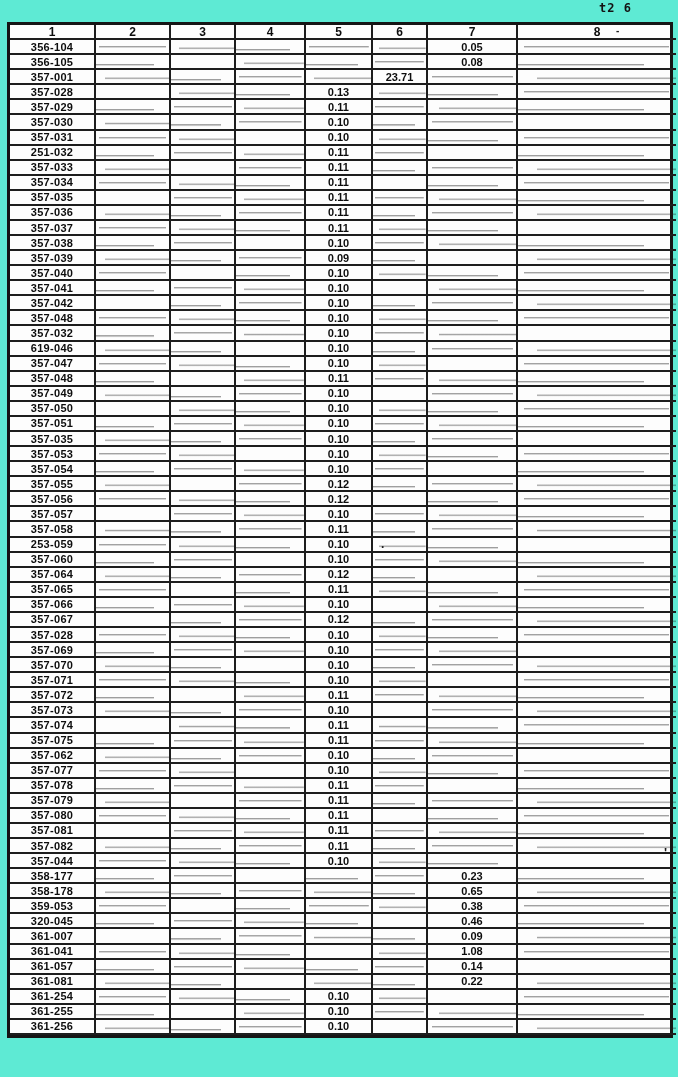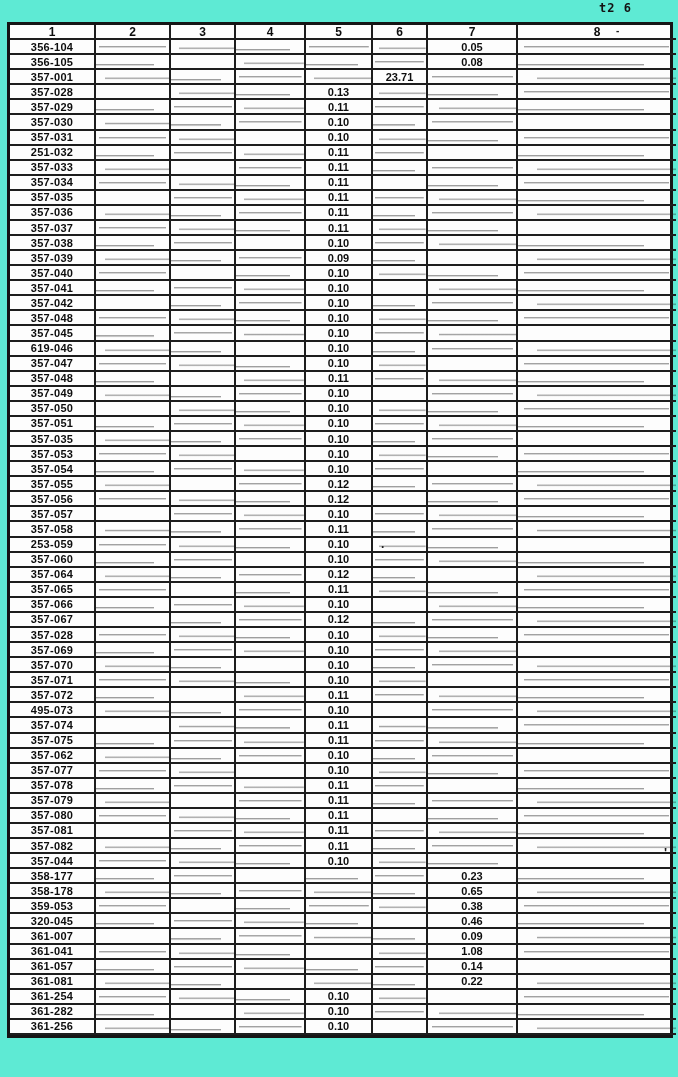--- a/index.html
+++ b/index.html
@@ -232,21 +232,21 @@
       <div class="cell empty smear-c"></div>
       <div class="cell empty smear-a"></div>
       <div class="cell label">357-048</div>
       <div class="cell empty smear-c"></div>
       <div class="cell empty smear-a"></div>
       <div class="cell empty smear-b"></div>
       <div class="cell val">0.10</div>
       <div class="cell empty smear-a"></div>
       <div class="cell empty smear-b"></div>
       <div class="cell empty smear-c"></div>
-      <div class="cell label">357-045</div>
+      <div class="cell label">357-032</div>
       <div class="cell empty smear-b"></div>
       <div class="cell empty smear-c"></div>
       <div class="cell empty smear-a"></div>
       <div class="cell val">0.10</div>
       <div class="cell empty smear-c"></div>
       <div class="cell empty smear-a"></div>
       <div class="cell empty"></div>
       <div class="cell label">619-046</div>
       <div class="cell empty smear-a"></div>
       <div class="cell empty smear-b"></div>
@@ -432,21 +432,21 @@
       <div class="cell empty"></div>
       <div class="cell empty smear-c"></div>
       <div class="cell label">357-072</div>
       <div class="cell empty smear-b"></div>
       <div class="cell empty"></div>
       <div class="cell empty smear-a"></div>
       <div class="cell val">0.11</div>
       <div class="cell empty smear-c"></div>
       <div class="cell empty smear-a"></div>
       <div class="cell empty smear-b"></div>
-      <div class="cell label">495-073</div>
+      <div class="cell label">357-073</div>
       <div class="cell empty smear-a"></div>
       <div class="cell empty smear-b"></div>
       <div class="cell empty smear-c"></div>
       <div class="cell val">0.10</div>
       <div class="cell empty"></div>
       <div class="cell empty smear-c"></div>
       <div class="cell empty smear-a"></div>
       <div class="cell label">357-074</div>
       <div class="cell empty"></div>
       <div class="cell empty smear-a"></div>
@@ -592,21 +592,21 @@
       <div class="cell val">0.22</div>
       <div class="cell empty smear-a"></div>
       <div class="cell label">361-254</div>
       <div class="cell empty smear-c"></div>
       <div class="cell empty smear-a"></div>
       <div class="cell empty smear-b"></div>
       <div class="cell val">0.10</div>
       <div class="cell empty smear-a"></div>
       <div class="cell empty"></div>
       <div class="cell empty smear-c"></div>
-      <div class="cell label">361-282</div>
+      <div class="cell label">361-255</div>
       <div class="cell empty smear-b"></div>
       <div class="cell empty"></div>
       <div class="cell empty smear-a"></div>
       <div class="cell val">0.10</div>
       <div class="cell empty smear-c"></div>
       <div class="cell empty smear-a"></div>
       <div class="cell empty smear-b"></div>
       <div class="cell label">361-256</div>
       <div class="cell empty smear-a"></div>
       <div class="cell empty smear-b"></div>

